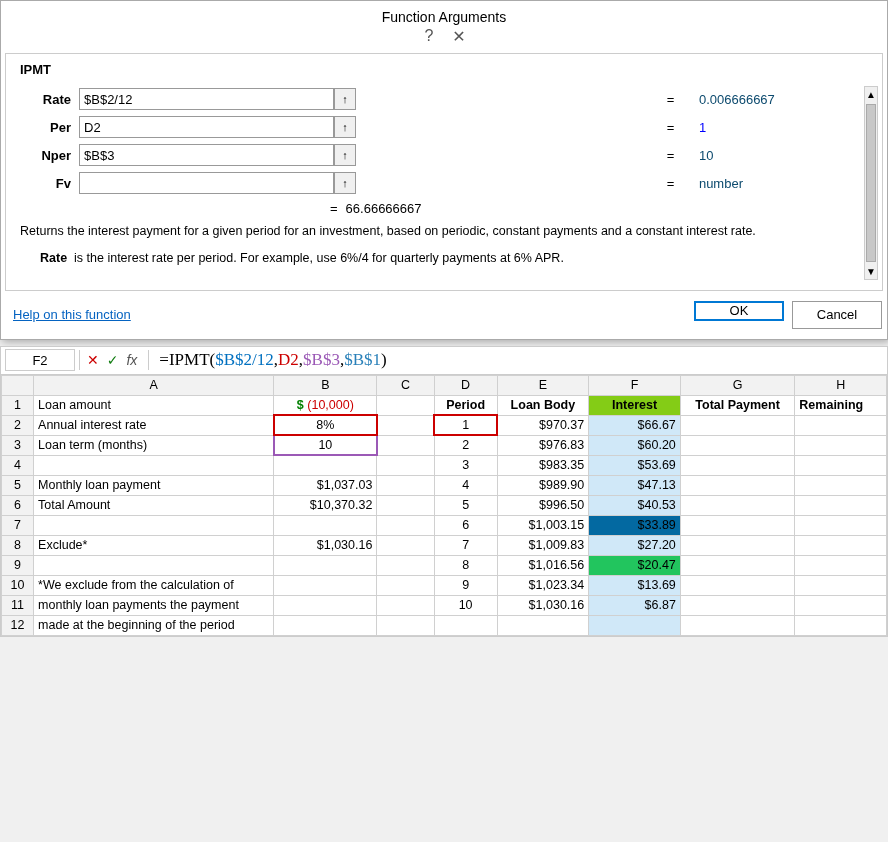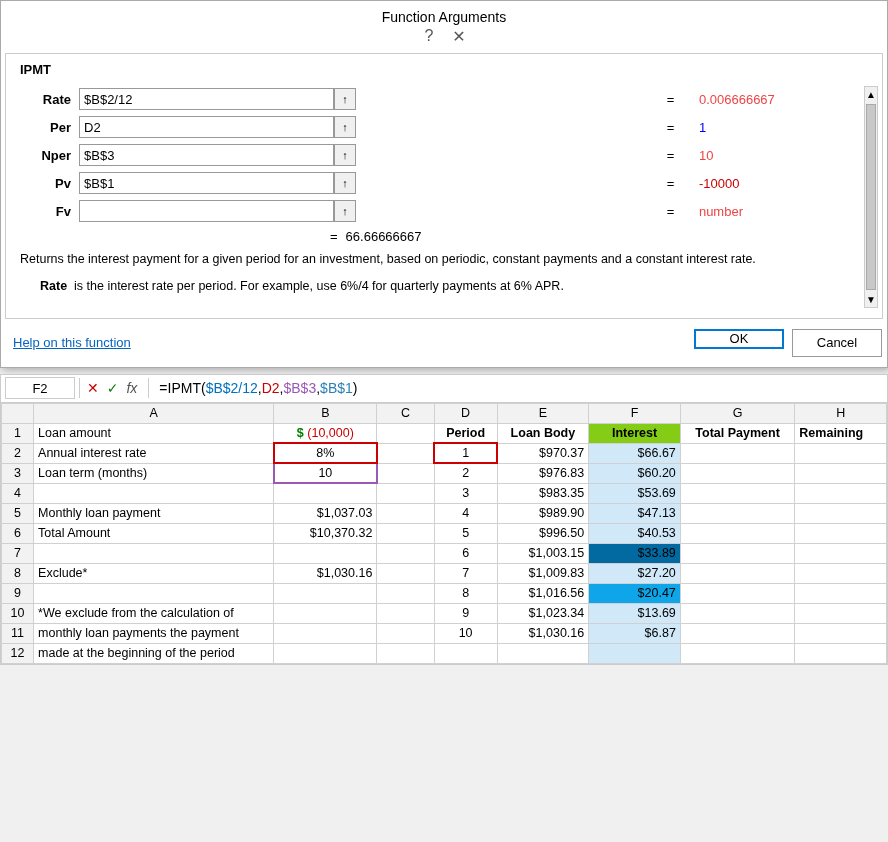--- a/index.html
+++ b/index.html
@@ -94,21 +94,21 @@
       justify-content: center;
       font-size: 11px;
       flex-shrink: 0;
     }
     .arg-eq {
       padding: 0 8px;
       font-size: 13px;
     }
     .arg-value {
       font-size: 13px;
-      color: #ef4444;
+      color: #0c4a6e;
     }
     .arg-value.blue { color: #0000ff; }
     .arg-value.red { color: #cc0000; }
     .scrollbar-right {
       position: absolute;
       right: 4px;
       top: 32px;
       bottom: 10px;
       width: 14px;
       background: #f0f0f0;
@@ -333,31 +333,20 @@
           <td>
             <div class="arg-input-cell">
               <input class="arg-input" type="text" value="$B$3" style="">
               <button class="arg-collapse-btn">↑</button>
             </div>
           </td>
           <td class="arg-eq">=</td>
           <td class="arg-value">10</td>
         </tr>
 
-        <tr>
-          <td class="arg-label">Pv</td>
-          <td>
-            <div class="arg-input-cell">
-              <input class="arg-input" type="text" value="$B$1" style="">
-              <button class="arg-collapse-btn">↑</button>
-            </div>
-          </td>
-          <td class="arg-eq">=</td>
-          <td class="arg-value red">-10000</td>
-        </tr>
 
         <tr>
           <td class="arg-label">Fv</td>
           <td>
             <div class="arg-input-cell">
               <input class="arg-input" type="text" value="" style="">
               <button class="arg-collapse-btn">↑</button>
             </div>
           </td>
           <td class="arg-eq">=</td>
@@ -398,21 +387,21 @@
 
   <div class="formula-bar">
     <input class="cell-ref-box" type="text" value="F2" style="">
     <div class="fb-separator"></div>
     <div class="fb-icons">
       <button class="fb-icon-btn red">✕</button>
       <button class="fb-icon-btn green">✓</button>
       <button class="fb-icon-btn"><em>fx</em></button>
     </div>
     <div class="fb-separator"></div>
-    <div style="flex:1; padding: 1px 6px; font-size:14px; font-family: Liberation Sans, sans-serif;">
+    <div style="flex:1; padding: 1px 6px; font-size:17px; font-family: Liberation Serif, serif;">
       <span style="color:#000">=IPMT(</span><span style="color:#0070c0">$B$2/12</span><span style="color:#000">,</span><span style="color:#cc0000">D2</span><span style="color:#000">,</span><span style="color:#9b59b6">$B$3</span><span style="color:#000">,</span><span style="color:#2980b9">$B$1</span><span style="color:#000">)</span>
     </div>
   </div>
 
   <div class="grid-wrapper">
     <table class="grid">
       <thead>
         <tr>
           <th class="row-header"></th>
           <th class="col-a">A</th>
@@ -525,21 +514,21 @@
           <td class="col-h"></td>
         </tr>
 
         <tr>
           <td class="row-header">9</td>
           <td class="col-a"></td>
           <td class="col-b"></td>
           <td class="col-c"></td>
           <td class="col-d" style="text-align:center;">8</td>
           <td class="col-e">$1,016.56</td>
-          <td class="col-f" style="background:#0ea5e9;">$20.47</td>
+          <td class="col-f" style="background:#22c55e;">$20.47</td>
           <td class="col-g"></td>
           <td class="col-h"></td>
         </tr>
 
         <tr>
           <td class="row-header">10</td>
           <td class="col-a">*We exclude from the calculation of</td>
           <td class="col-b"></td>
           <td class="col-c"></td>
           <td class="col-d" style="text-align:center;">9</td>

